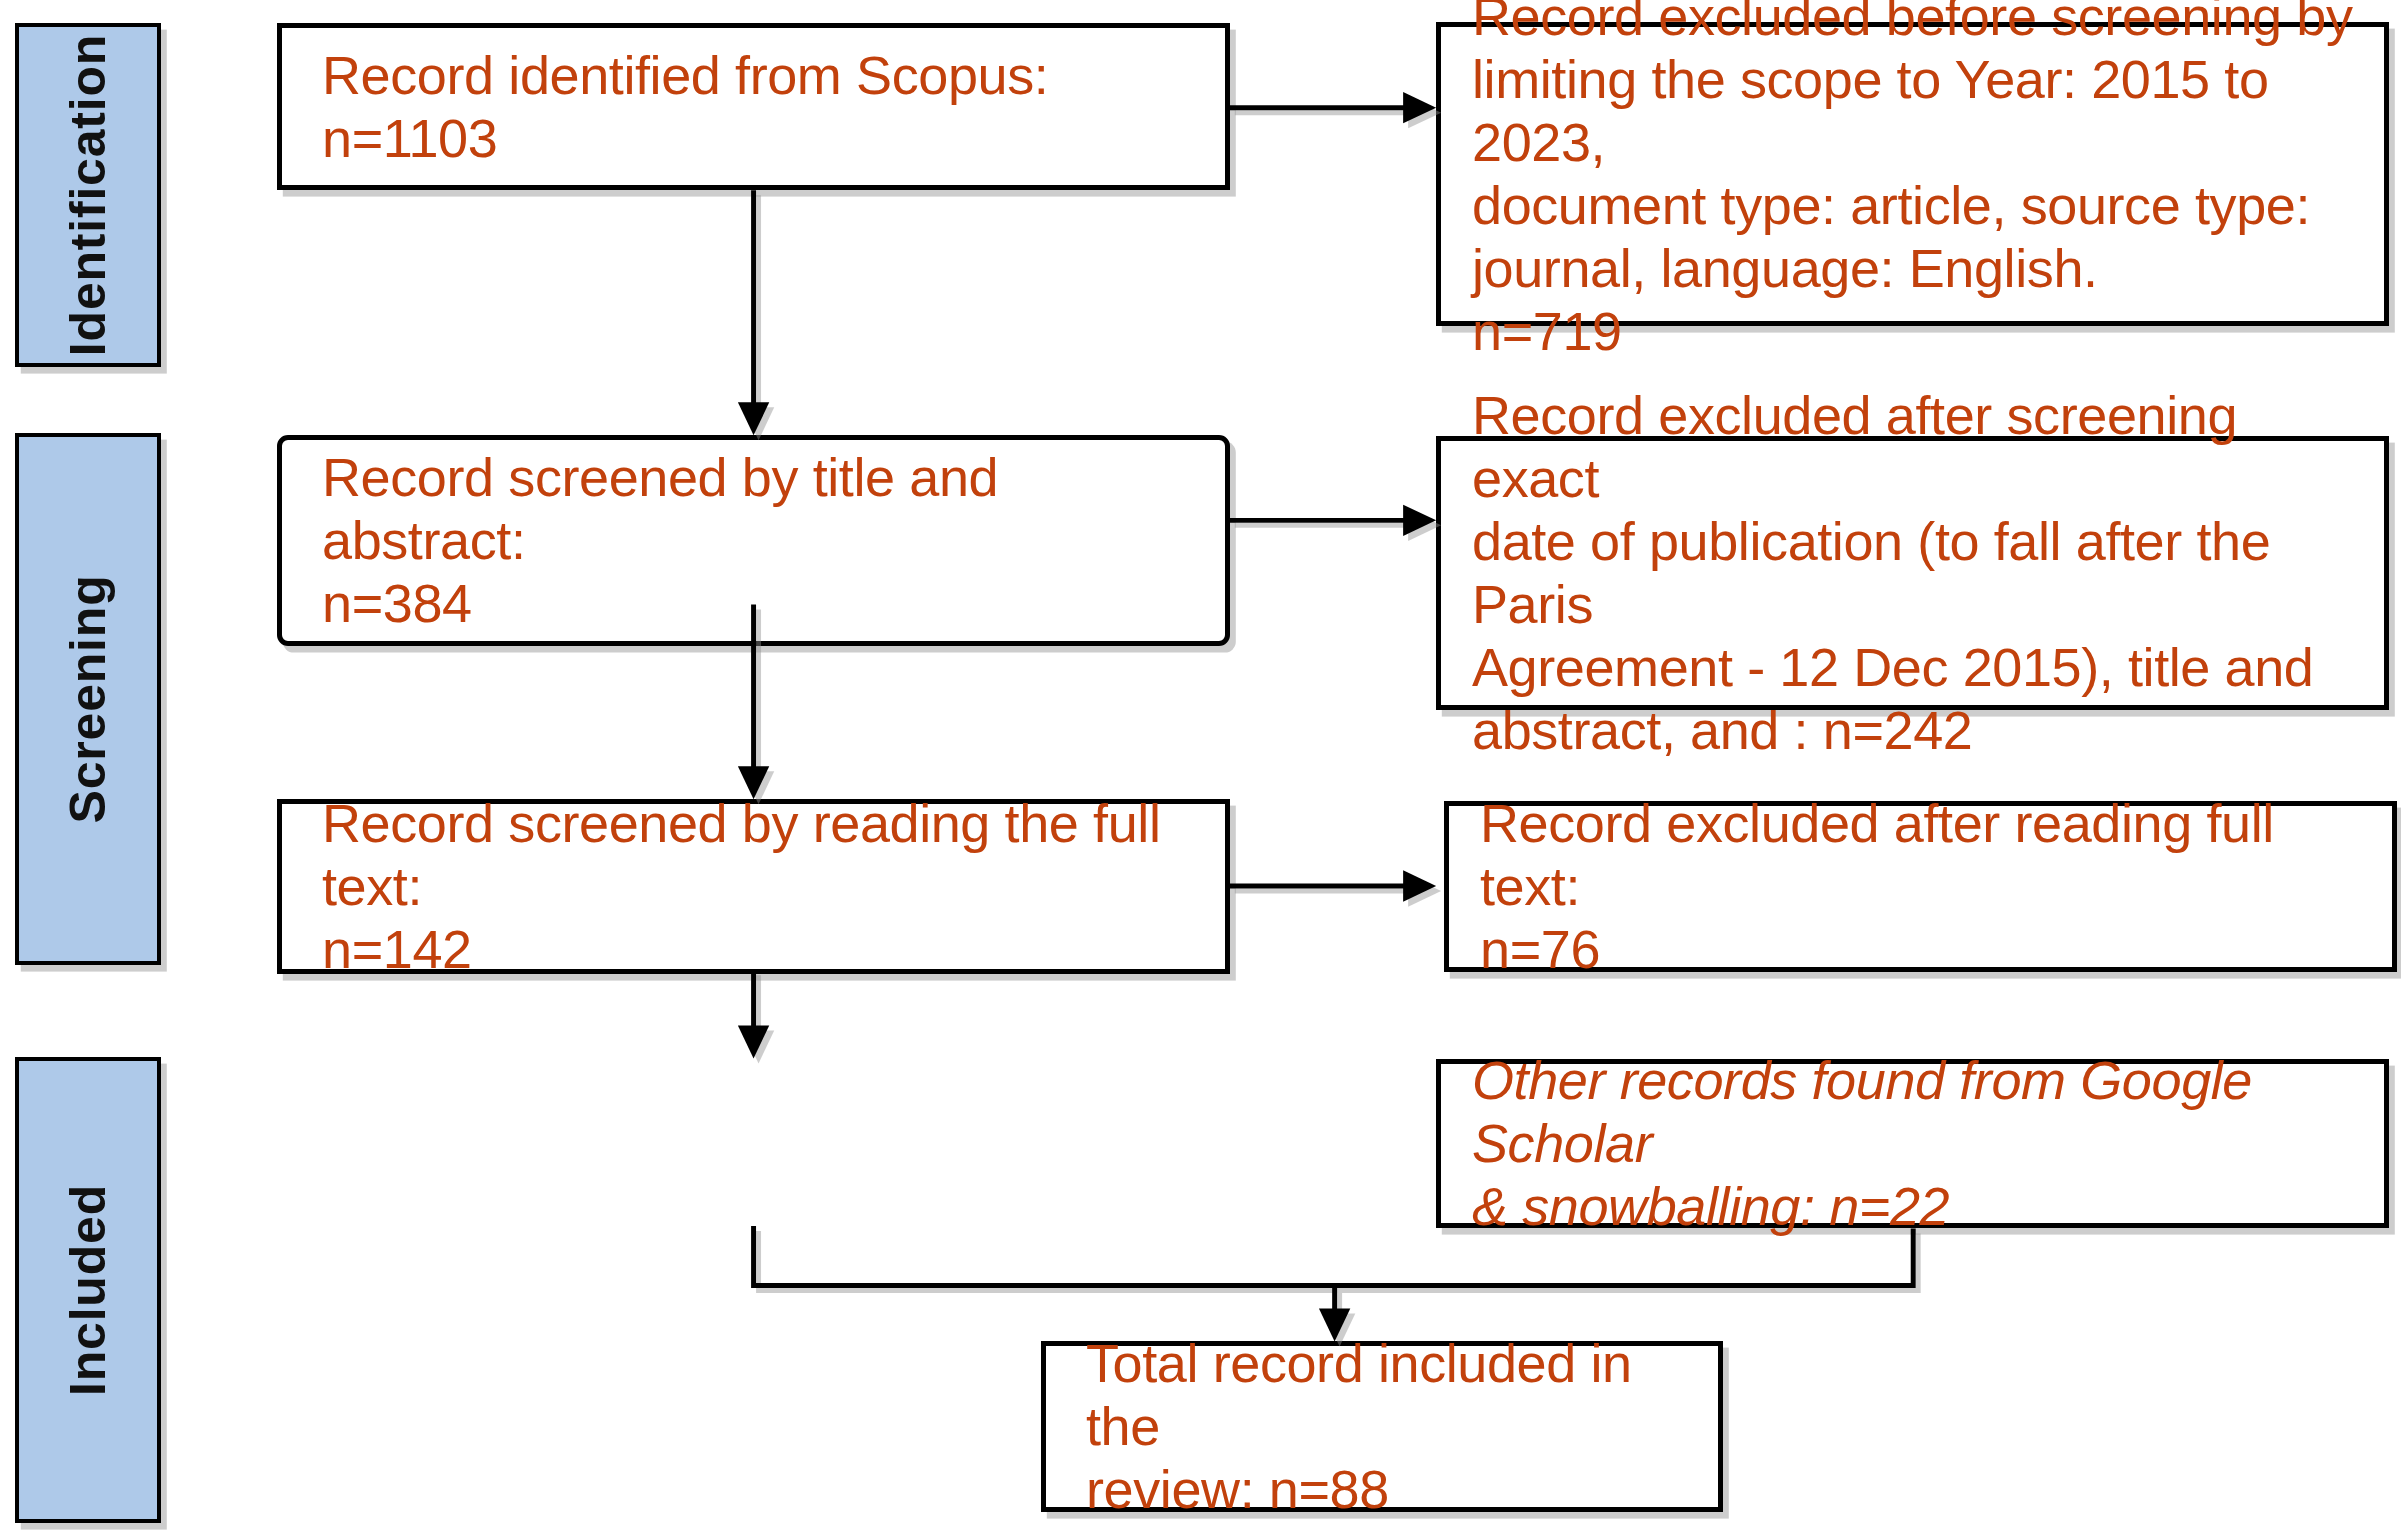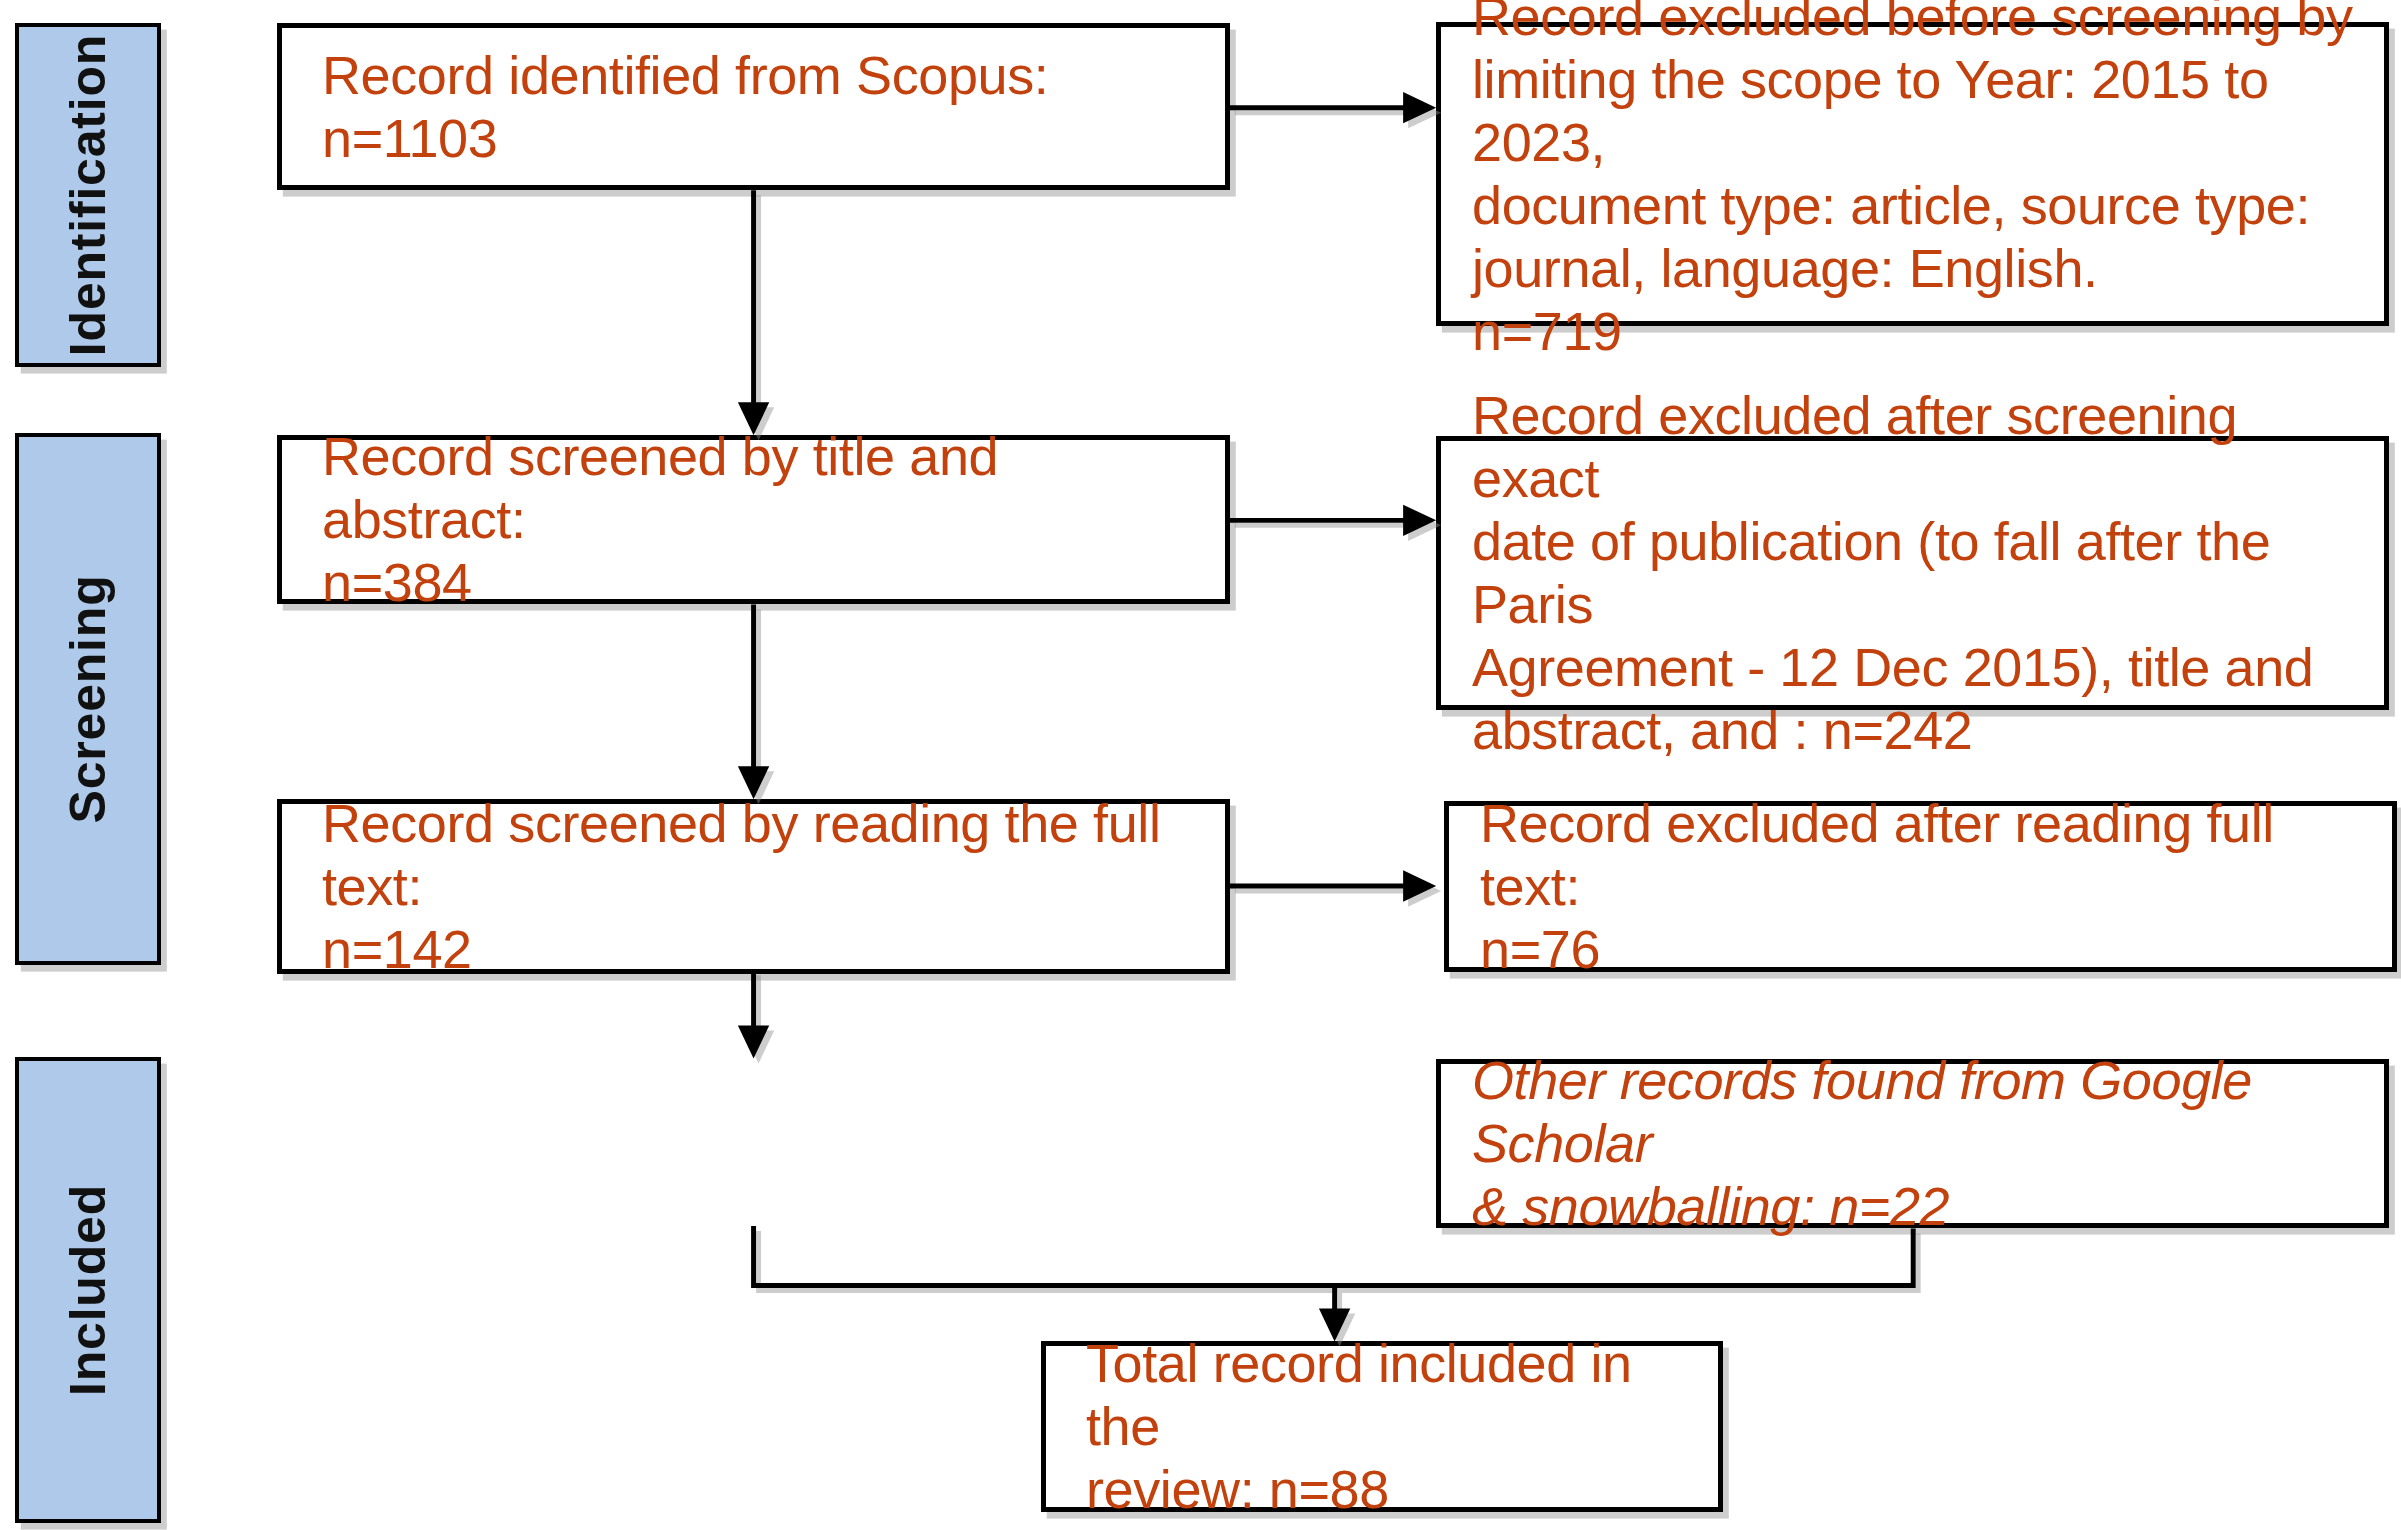--- a/index.html
+++ b/index.html
@@ -81,21 +81,21 @@
     <span class="vtext">Screening</span>
   </div>
   <div class="stage-label" style="left:15px; top:1057px; width:146px; height:466px;">
     <span class="vtext">Included</span>
   </div>
 
   <div class="flow-box" style="left:277px; top:23px; width:953px; height:167px;">
     <div class="box-text">Record identified from Scopus:
 n=1103</div>
   </div>
-  <div class="flow-box" style="left:277px; top:435px; width:953px; height:169px;">
+  <div class="flow-box" style="left:277px; top:435px; width:953px; height:211px;border-radius:11px;">
     <div class="box-text">Record screened by title and abstract:
 n=384</div>
   </div>
   <div class="flow-box" style="left:277px; top:799px; width:953px; height:175px;">
     <div class="box-text">Record screened by reading the full text:
 n=142</div>
   </div>
 
   <div class="flow-box right-col" style="left:1436px; top:22px; width:953px; height:304px;">
     <div class="box-text">Record excluded before screening by

